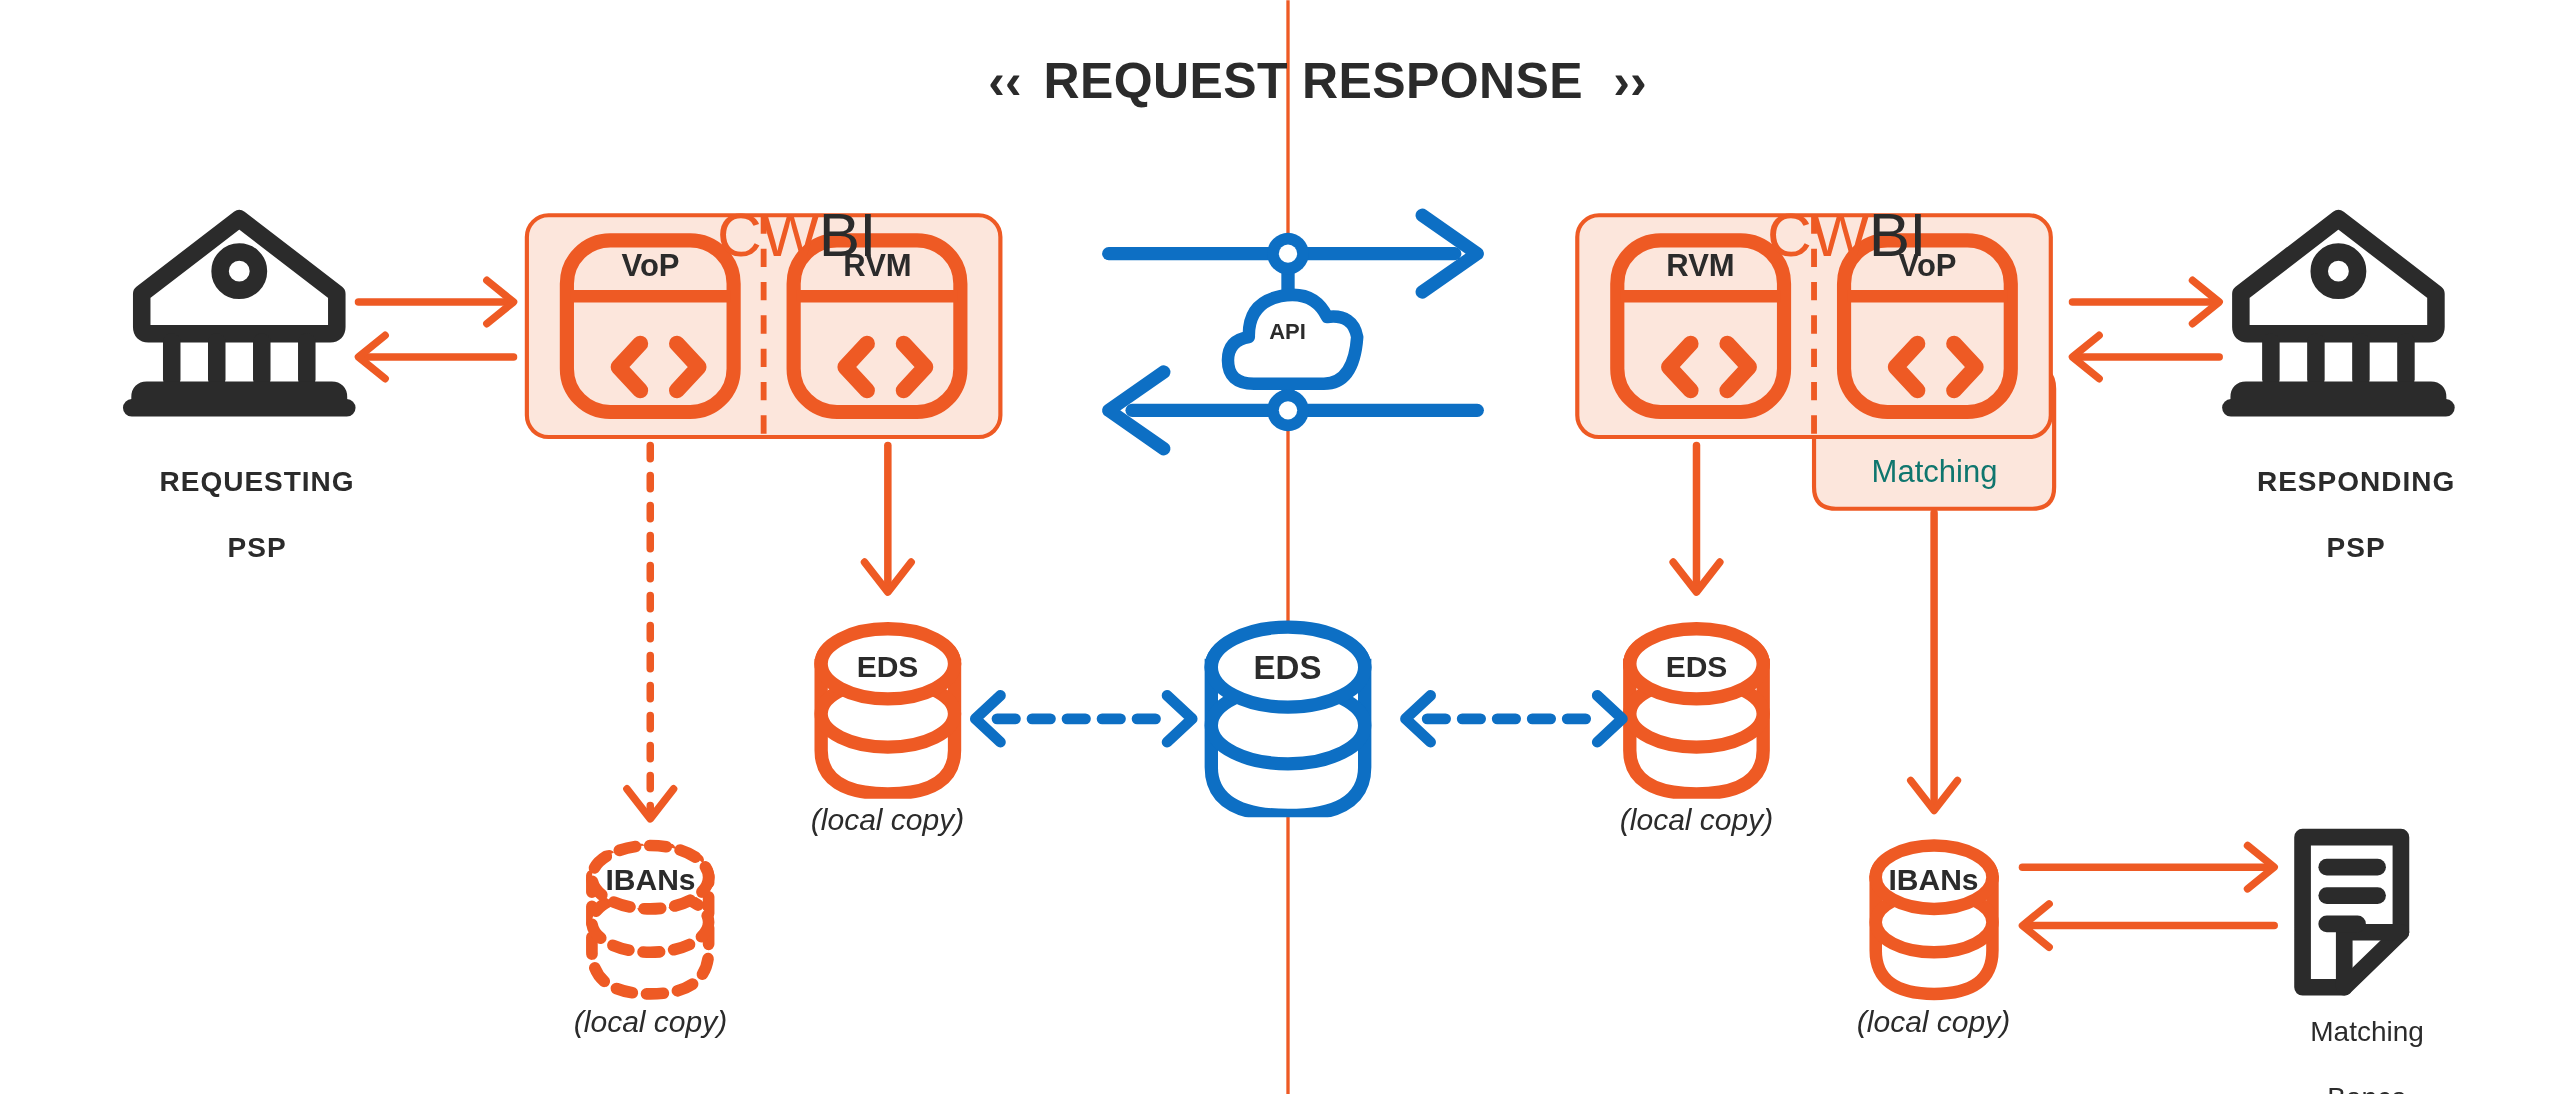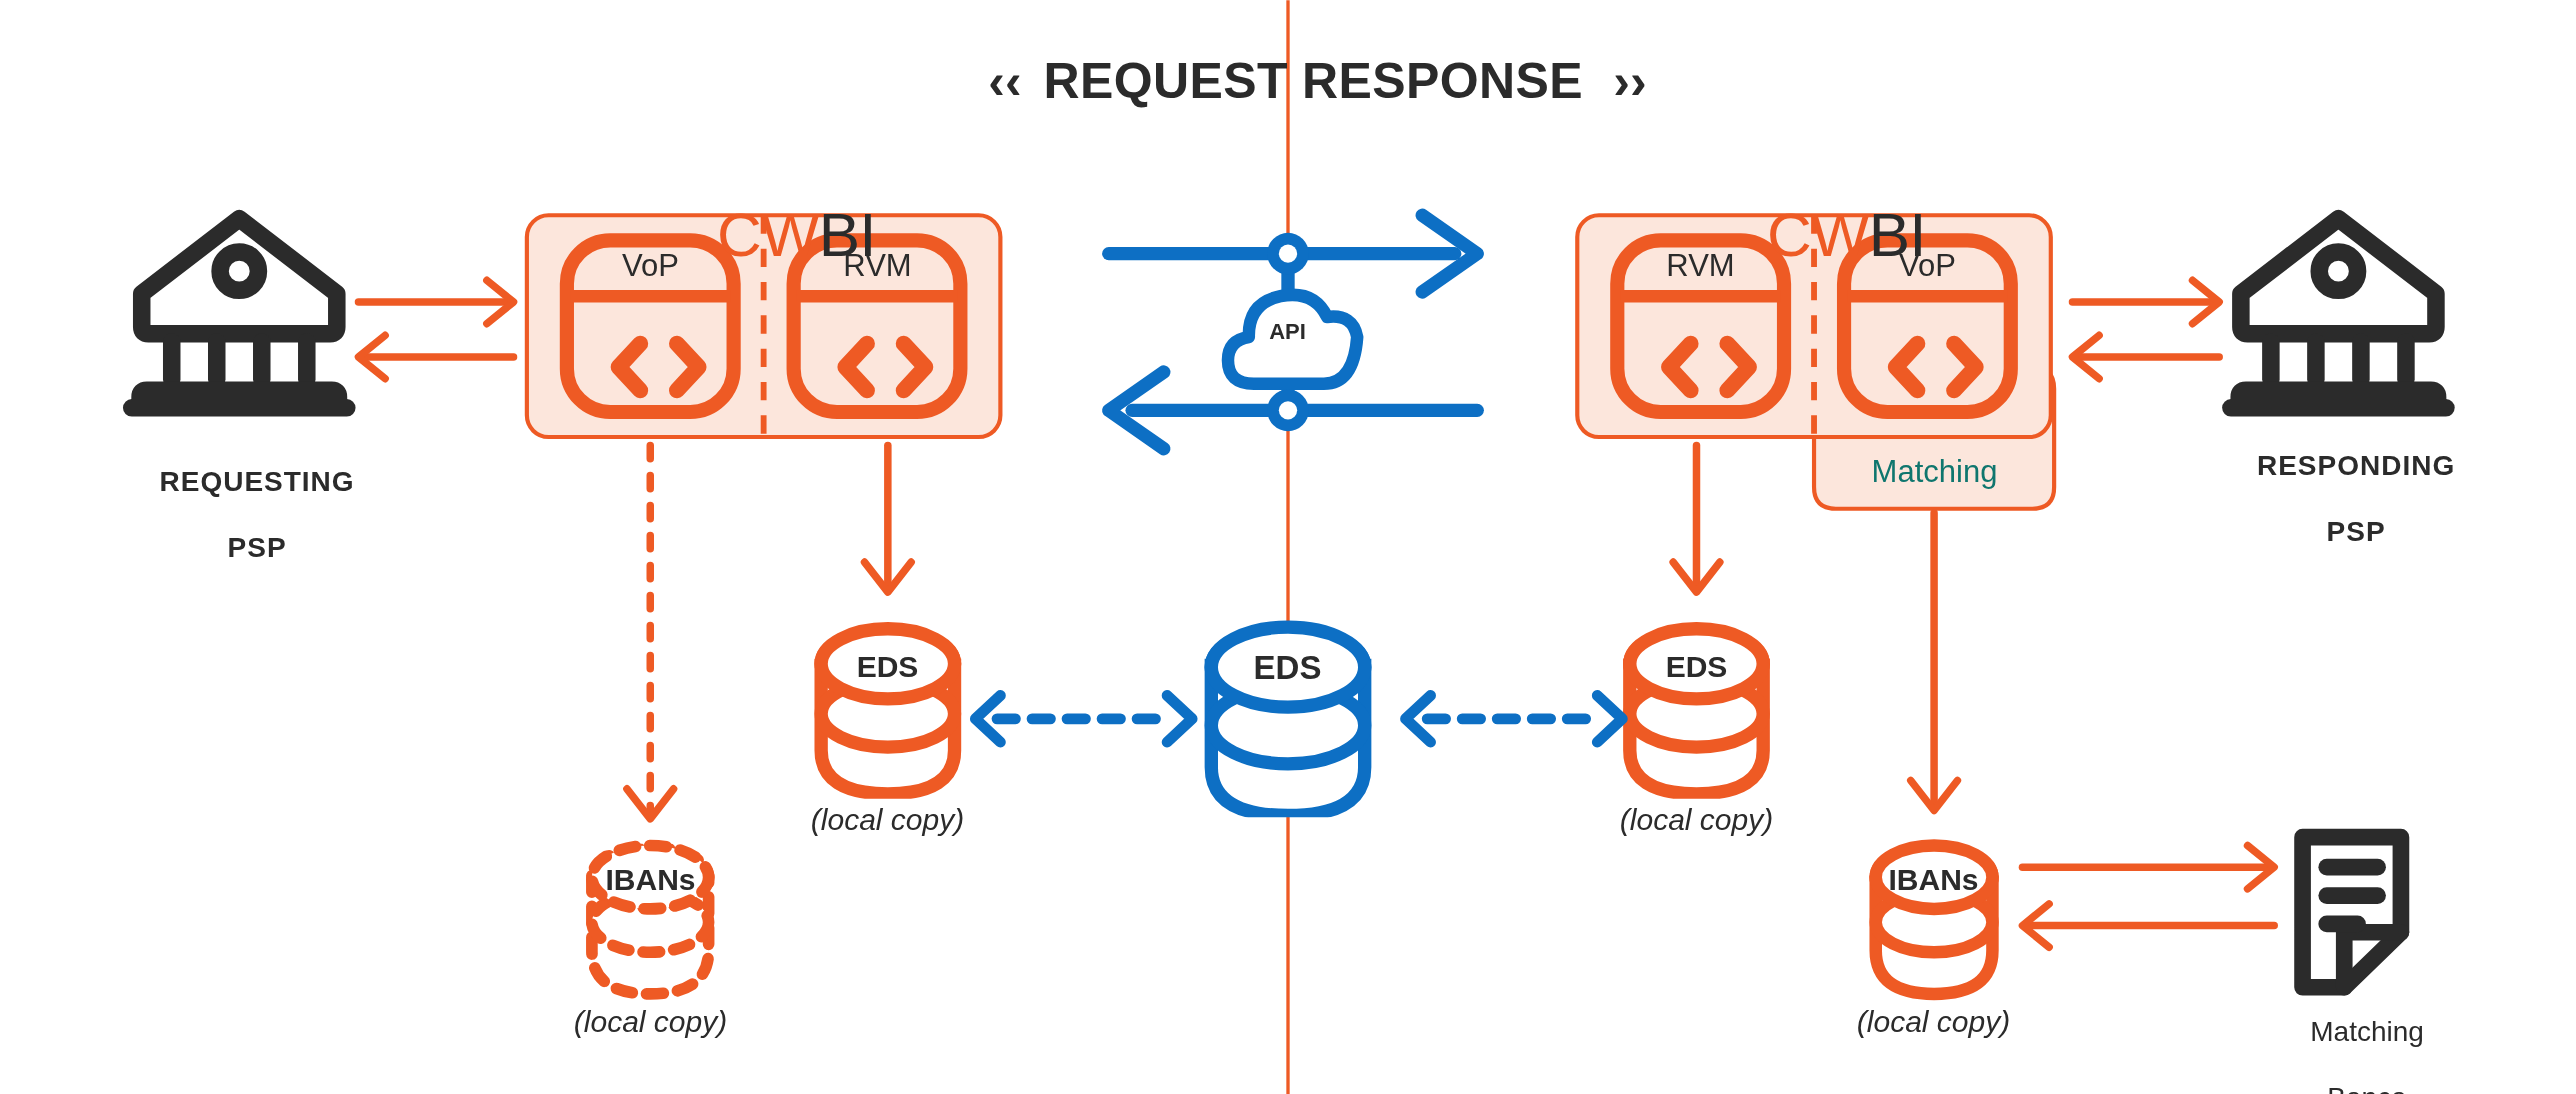--- a/index.html
+++ b/index.html
@@ -7,21 +7,21 @@
        font-family:"Liberation Sans",sans-serif;color:#2b2b2b;}
   #stage{position:absolute;left:0;top:0;width:2576px;height:1095px;}
   svg.layer{position:absolute;left:0;top:0;width:2576px;height:1095px;overflow:visible;}
   .txt{position:absolute;white-space:pre;text-align:center;line-height:1.18;}
   .hdr{font-size:50px;font-weight:bold;letter-spacing:0.4px;color:#2b2b2b;}
   .chev{font-size:50px;font-weight:bold;color:#2b2b2b;}
   .logo{font-size:62px;font-weight:400;letter-spacing:-0.8px;}
   .logo .cw{color:#EE5A24;}
   .logo .bi{color:#2b2b2b;text-align:right;}
   .pspLabel{font-size:28px;font-weight:bold;letter-spacing:1px;color:#2b2b2b;}
-  .modLabel{font-size:31px;font-weight:normal;color:#2b2b2b;}
+  .modLabel{font-size:31px;font-weight:bold;color:#2b2b2b;}
   .matchLabel{font-size:31px;font-weight:400;color:#0f766e;}
   .dbLabel{font-size:30px;font-weight:bold;color:#2b2b2b;}
   .dbLabelBig{font-size:33px;font-weight:bold;color:#2b2b2b;}
   .apiLabel{font-size:22px;font-weight:bold;color:#2b2b2b;}
   .localCopy{font-size:30px;font-weight:400;color:#2b2b2b;font-style:italic;}
   .docLabel{font-size:28px;font-weight:400;color:#2b2b2b;}
 </style>
 </head>
 <body>
 
@@ -257,21 +257,21 @@
   <div class="txt modLabel" style="left:567px;top:248px;width:167px;">VoP</div>
   <div class="txt modLabel" style="left:794px;top:248px;width:167px;">RVM</div>
   <div class="txt modLabel" style="left:1617px;top:248px;width:167px;">RVM</div>
   <div class="txt modLabel" style="left:1844px;top:248px;width:167px;">VoP</div>
   <div class="txt matchLabel" style="left:1826px;top:454px;width:217px;">Matching</div>
 
   <div class="txt pspLabel" style="left:98px;top:432px;width:283px;">
     <span>REQUESTING</span><br>
     <span>PSP</span>
   </div>
-  <div class="txt pspLabel" style="left:2197px;top:416px;width:283px;text-align:center;">
+  <div class="txt pspLabel" style="left:2197px;top:432px;width:283px;text-align:center;">
     <span>RESPONDING</span><br>
     <span>PSP</span>
   </div>
 
   <div class="txt apiLabel" style="left:1221px;top:319px;width:133px;">API</div>
 
   <div class="txt dbLabel" style="left:821px;top:649px;width:133px;">EDS</div>
   <div class="txt localCopy" style="left:771px;top:802px;width:233px;">(local copy)</div>
 
   <div class="txt dbLabel" style="left:1630px;top:649px;width:133px;">EDS</div>

